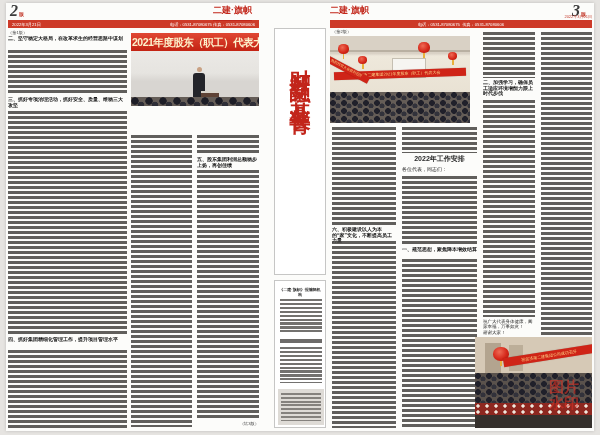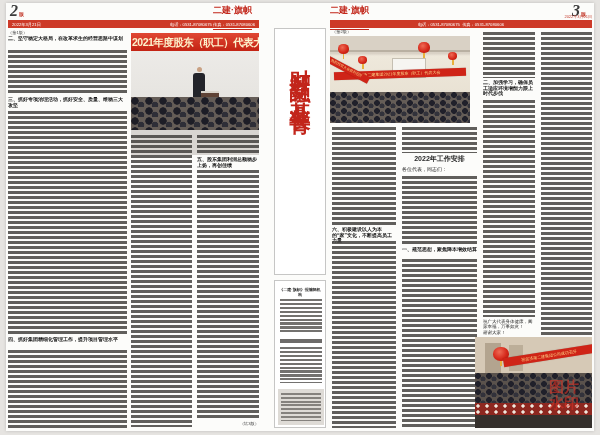--- a/index.html
+++ b/index.html
@@ -9,21 +9,21 @@
          box-shadow:0 0 3px rgba(0,0,0,.18);}
   .abs{position:absolute;}
   
   .pn-big{font-family:"Liberation Serif",serif;font-style:italic;font-weight:bold;
           font-size:16px;color:#3c3c3c;line-height:16px;}
   .pn-unit{font-size:5px;color:#c3392b;font-weight:bold;margin-left:1px;}
   .redbar{position:absolute;height:8px;background:#cd3a28;display:flex;align-items:center;
           box-sizing:border-box;padding:0 4px;color:#fff;font-size:4.2px;white-space:nowrap;overflow:hidden;}
   .redbar .sp{flex:1;}
   .masthead{position:absolute;font-size:9px;font-weight:bold;color:#c2271b;line-height:9px;
-            border-bottom:1.5px solid #c2271b;padding-bottom:14px;white-space:nowrap;}
+            border-bottom:1.5px solid #c2271b;padding-bottom:5px;white-space:nowrap;}
   .tiny{position:absolute;font-size:4.2px;color:#444;line-height:5px;white-space:nowrap;}
   .tiny-red{position:absolute;font-size:4px;color:#c3392b;line-height:5px;white-space:nowrap;}
   
   .gk{position:absolute;background-image:repeating-linear-gradient(180deg,
        rgba(62,60,57,.82) 0px,rgba(62,60,57,.82) 3px,transparent 3px,transparent 5px);}
   .gk-s{position:absolute;background-image:repeating-linear-gradient(180deg,
        rgba(80,78,75,.8) 0px,rgba(80,78,75,.8) 2.2px,transparent 2.2px,transparent 3.9px);}
   .gk-light{position:absolute;background-image:repeating-linear-gradient(180deg,
        rgba(95,92,88,.7) 0px,rgba(95,92,88,.7) 2px,transparent 2px,transparent 3.8px);}
   .hd{position:absolute;font-size:5px;line-height:5.6px;font-weight:bold;color:#161616;overflow:hidden;}
@@ -74,21 +74,21 @@
   <div class="masthead" style="left:213px;top:6px;">二建·旗帜</div>
 
   <div class="tiny" style="left:8px;top:30px;">（接1版）</div>
   <div class="hd" style="left:8px;top:36px;width:119px;">二、坚守稳定大格局，在改革求生的经营思路中谋划</div>
   <div class="gk" style="left:8px;top:50px;width:119px;height:45px;"></div>
   <div class="hd" style="left:8px;top:97px;width:119px;">三、抓好专项治理活动，抓好安全、质量、维稳三大攻坚</div>
   <div class="gk" style="left:8px;top:111px;width:119px;height:224px;"></div>
   <div class="hd" style="left:8px;top:337px;width:119px;">四、抓好集团精细化管理工作，提升项目管理水平</div>
   <div class="gk" style="left:8px;top:350px;width:119px;height:78px;"></div>
 
-  <div class="photo" style="left:131px;top:33px;width:128px;height:122px;
+  <div class="photo" style="left:131px;top:33px;width:128px;height:73px;
        background:linear-gradient(180deg,#efedea 0%,#e6e4e0 55%,#d8d5d1 66%);">
     <div class="bannerL">2021年度股东（职工）代表大</div>
     <div class="spk-head" style="left:66px;top:34px;"></div>
     <div class="spk-body" style="left:62px;top:40px;width:12px;height:24px;"></div>
     <div class="podium" style="left:70px;top:58px;width:18px;height:16px;"></div>
     <div class="heads heads-big" style="left:0;top:64px;width:128px;height:33px;"></div>
   </div>
 
   <div class="gk" style="left:131px;top:135px;width:61px;height:292px;"></div>
   <div class="gk" style="left:197px;top:135px;width:62px;height:20px;"></div>

